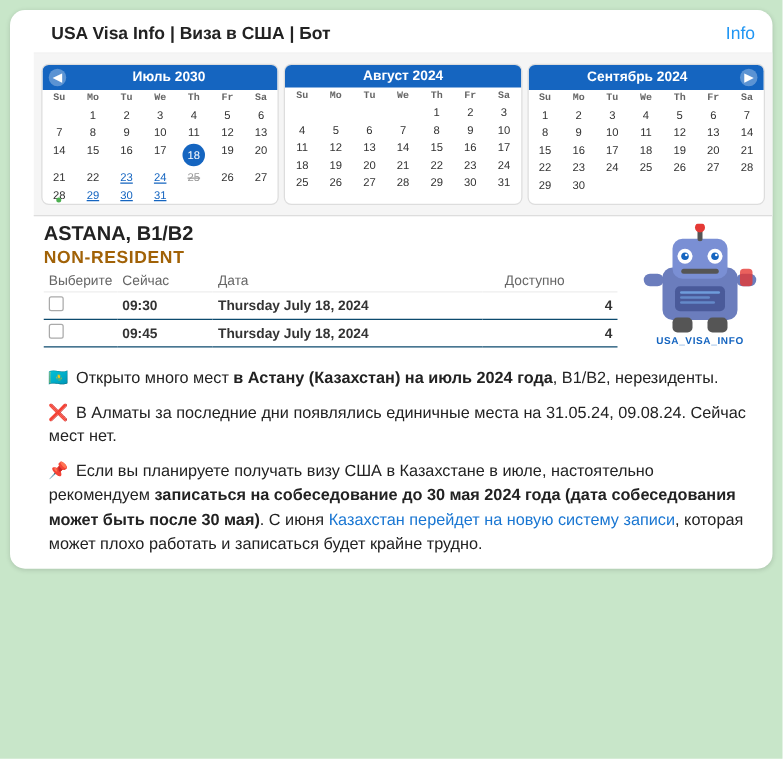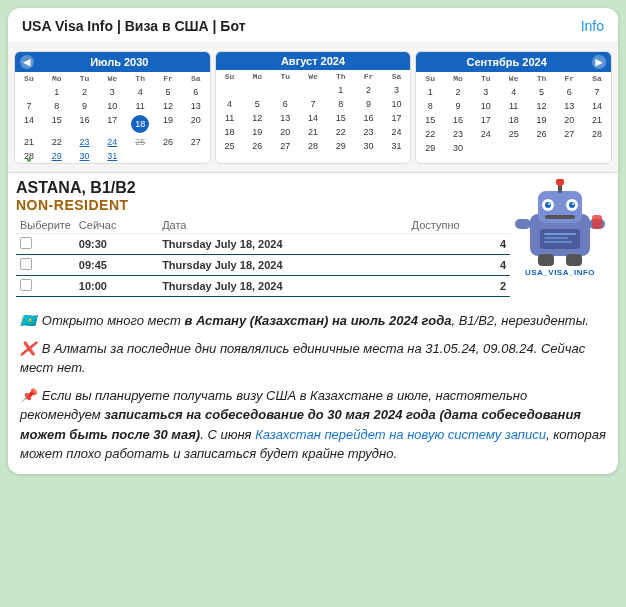--- a/index.html
+++ b/index.html
@@ -13,20 +13,21 @@
       align-items: flex-start;
       justify-content: center;
       padding: 8px;
     }
     .card {
       background: #fff;
       border-radius: 12px;
       width: 610px;
       overflow: hidden;
       box-shadow: 0 1px 4px rgba(0,0,0,0.15);
+      padding-left: 19px;
     }
     .header {
       display: flex;
       justify-content: space-between;
       align-items: center;
       padding: 10px 14px 8px 14px;
       border-bottom: 1px solid #eee;
     }
     .header-title {
       font-size: 14px;
@@ -119,21 +120,21 @@
       position: absolute;
       bottom: 1px; left: 50%; transform: translateX(-50%);
     }
     .cal-day.underline { text-decoration: underline; color: #1565c0; }
     .cal-day.strikethrough { text-decoration: line-through; color: #999; }
 
     .slot-section {
       display: flex;
       align-items: flex-start;
       padding: 6px 8px;
-      gap: 0;
+      gap: 16px;
     }
     .slot-left { flex: 1; }
     .slot-title-row {
       display: flex;
       align-items: center;
       gap: 8px;
       margin-bottom: 4px;
     }
     .location-title {
       font-size: 16px;
@@ -194,21 +195,20 @@
     .avail-num {
       color: #333;
       text-align: right;
     }
 
     .messages-section {
       padding: 8px 12px 10px 12px;
       display: flex;
       flex-direction: column;
       gap: 8px;
-      font-style: italic;
     }
     .message-block {
       font-size: 13px;
       line-height: 1.5;
       color: #222;
     }
     .msg-icon {
       display: inline;
       margin-right: 2px;
     }
@@ -411,27 +411,20 @@
               <td></td>
               <td class="avail-num">4</td>
             </tr>
             <tr>
               <td class="checkbox-col"><div class="slot-checkbox"></div></td>
               <td>09:45</td>
               <td>Thursday July 18, 2024</td>
               <td></td>
               <td class="avail-num">4</td>
             </tr>
-            <tr>
-              <td class="checkbox-col"><div class="slot-checkbox"></div></td>
-              <td>10:00</td>
-              <td>Thursday July 18, 2024</td>
-              <td></td>
-              <td class="avail-num">2</td>
-            </tr>
           </tbody>
       </table>
     </div>
     <div class="robot-img">
       
       <svg class="robot-svg" viewBox="0 0 100 90" xmlns="http://www.w3.org/2000/svg">
 
         <rect x="20" y="35" width="60" height="42" rx="8" fill="#6b7dbd"></rect>
 
         <rect x="28" y="12" width="44" height="32" rx="8" fill="#7a8fd4"></rect>

